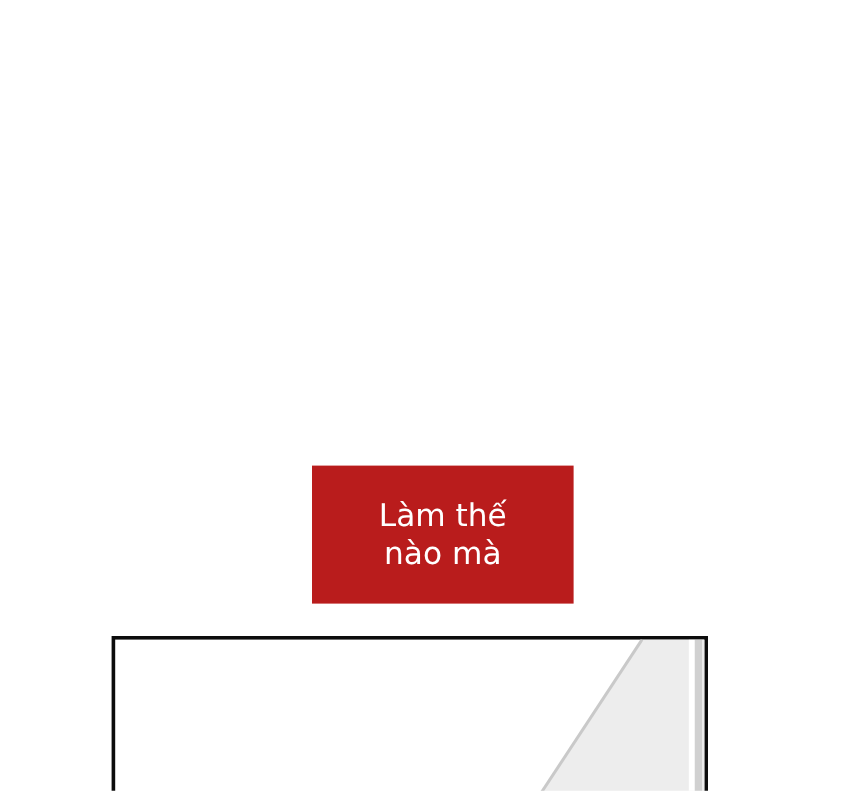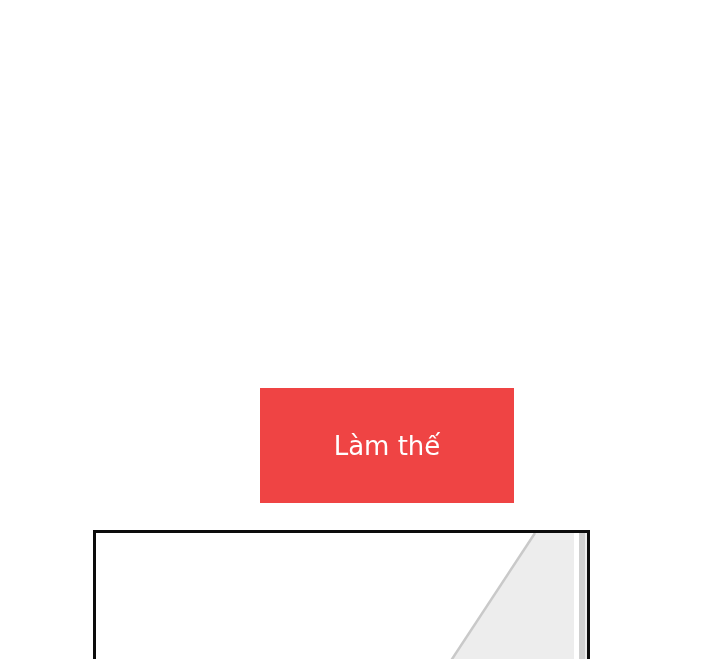--- a/index.html
+++ b/index.html
@@ -17,23 +17,23 @@
   .stage {
     position: absolute;
     inset: 0;
     background: #ffffff;
   }
   
   .speech-box {
     position: absolute;
     left: 260px;
     top: 388px;
-    width: 254px;
+    width: 218px;
     height: 115px;
-    background: #ef4444;
+    background: #b91c1c;
     display: flex;
     flex-direction: column;
     align-items: center;
     justify-content: center;
   }
   .speech-box .line {
     color: #ffffff;
     font-size: 26px;
     line-height: 32px;
     white-space: nowrap;
@@ -57,20 +57,21 @@
     display: block;
   }
 </style>
 </head>
 <body>
 
 <div class="stage">
 
   <div class="speech-box">
     <span class="line">Làm thế</span>
+    <span class="line">nào mà</span>
   </div>
 
   <div class="panel">
     <svg width="491" height="234" viewBox="0 0 491 234">
 
       <polygon points="438,0 491,0 491,234 284,234" fill="#ededed"></polygon>
 
       <line x1="439" y1="0" x2="285" y2="234" stroke-width="2.5" stroke="#c9c9c9"></line>
 
       <rect x="478" y="0" width="5" height="234" fill="#ffffff"></rect>

